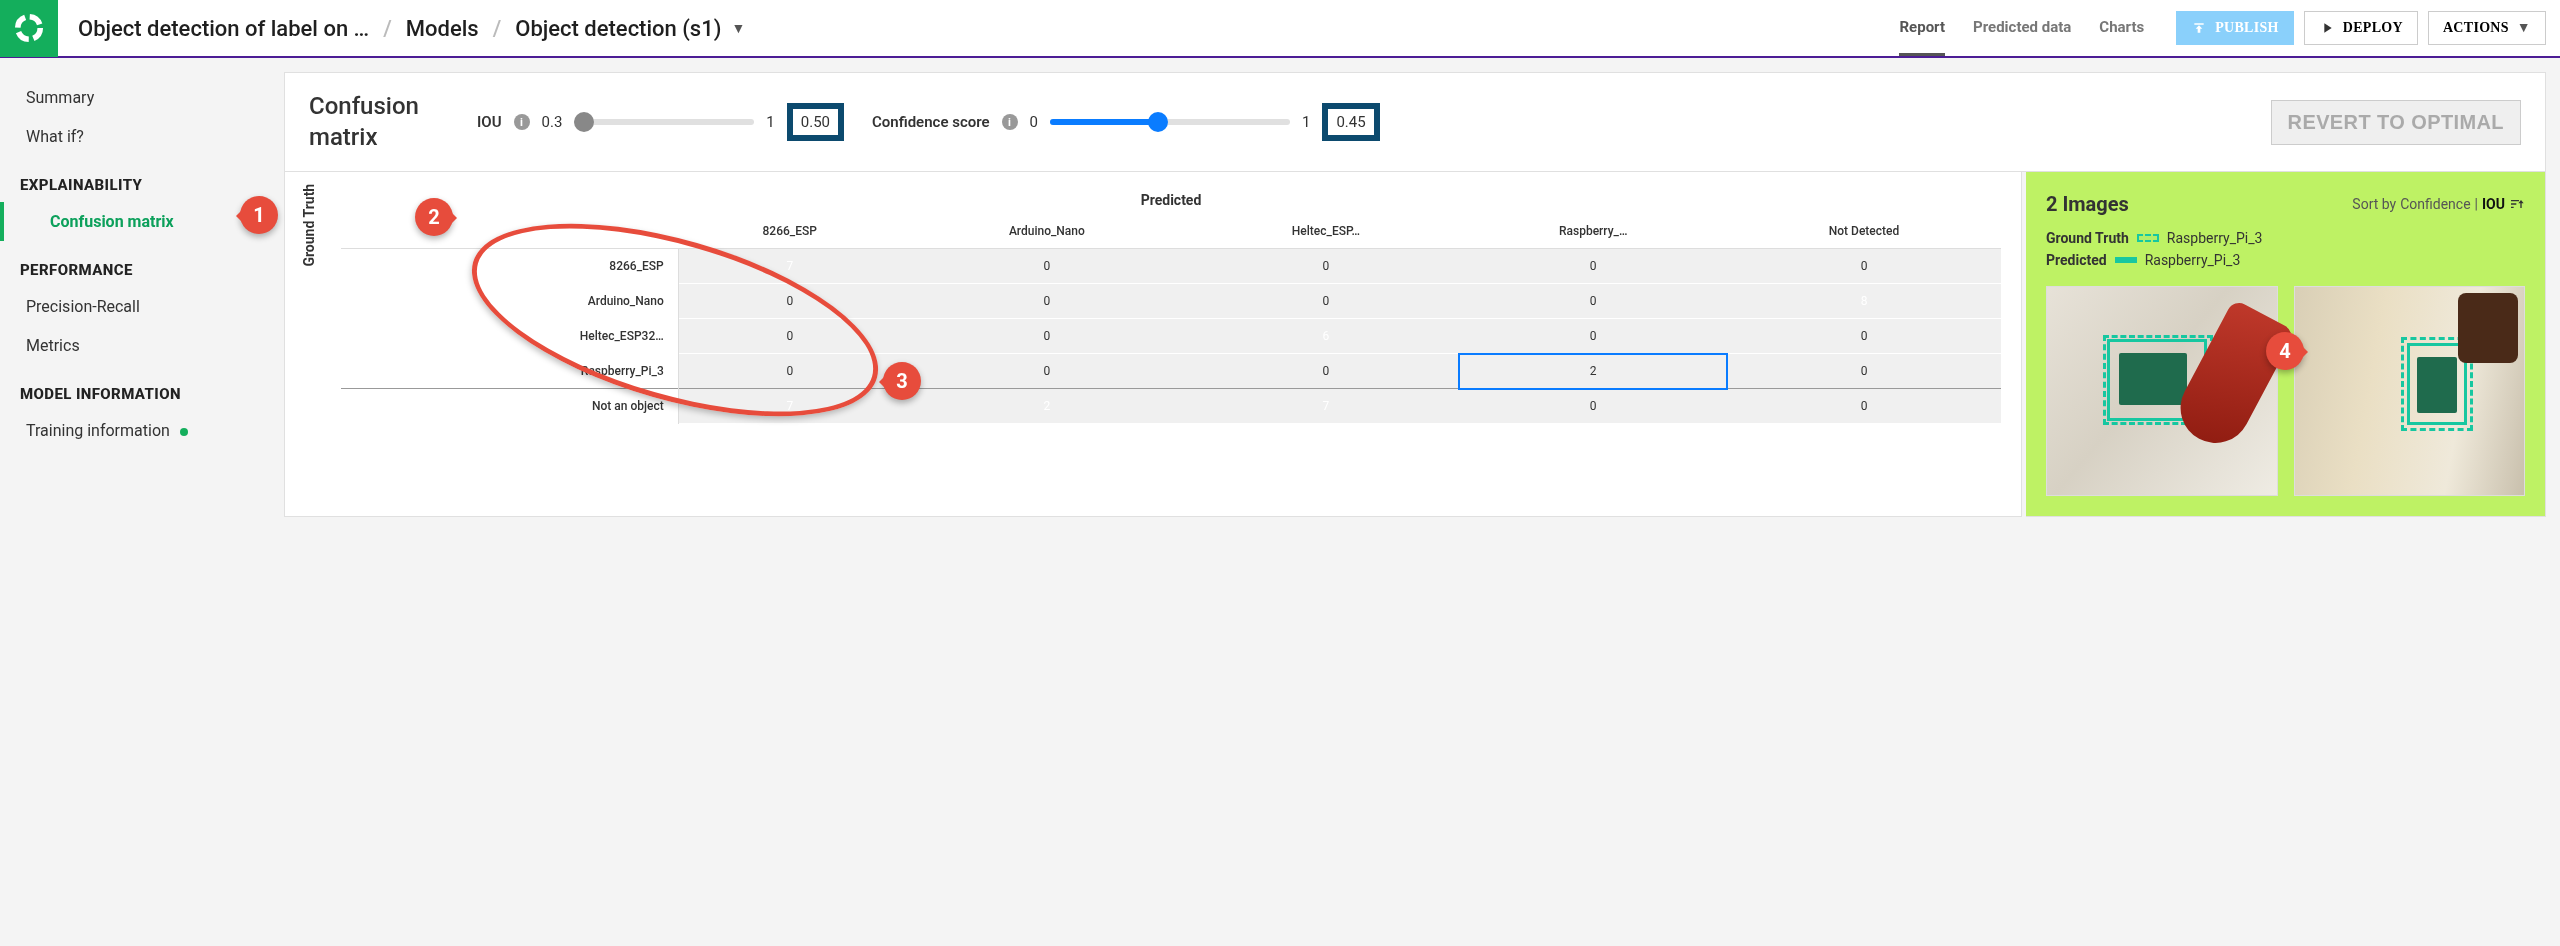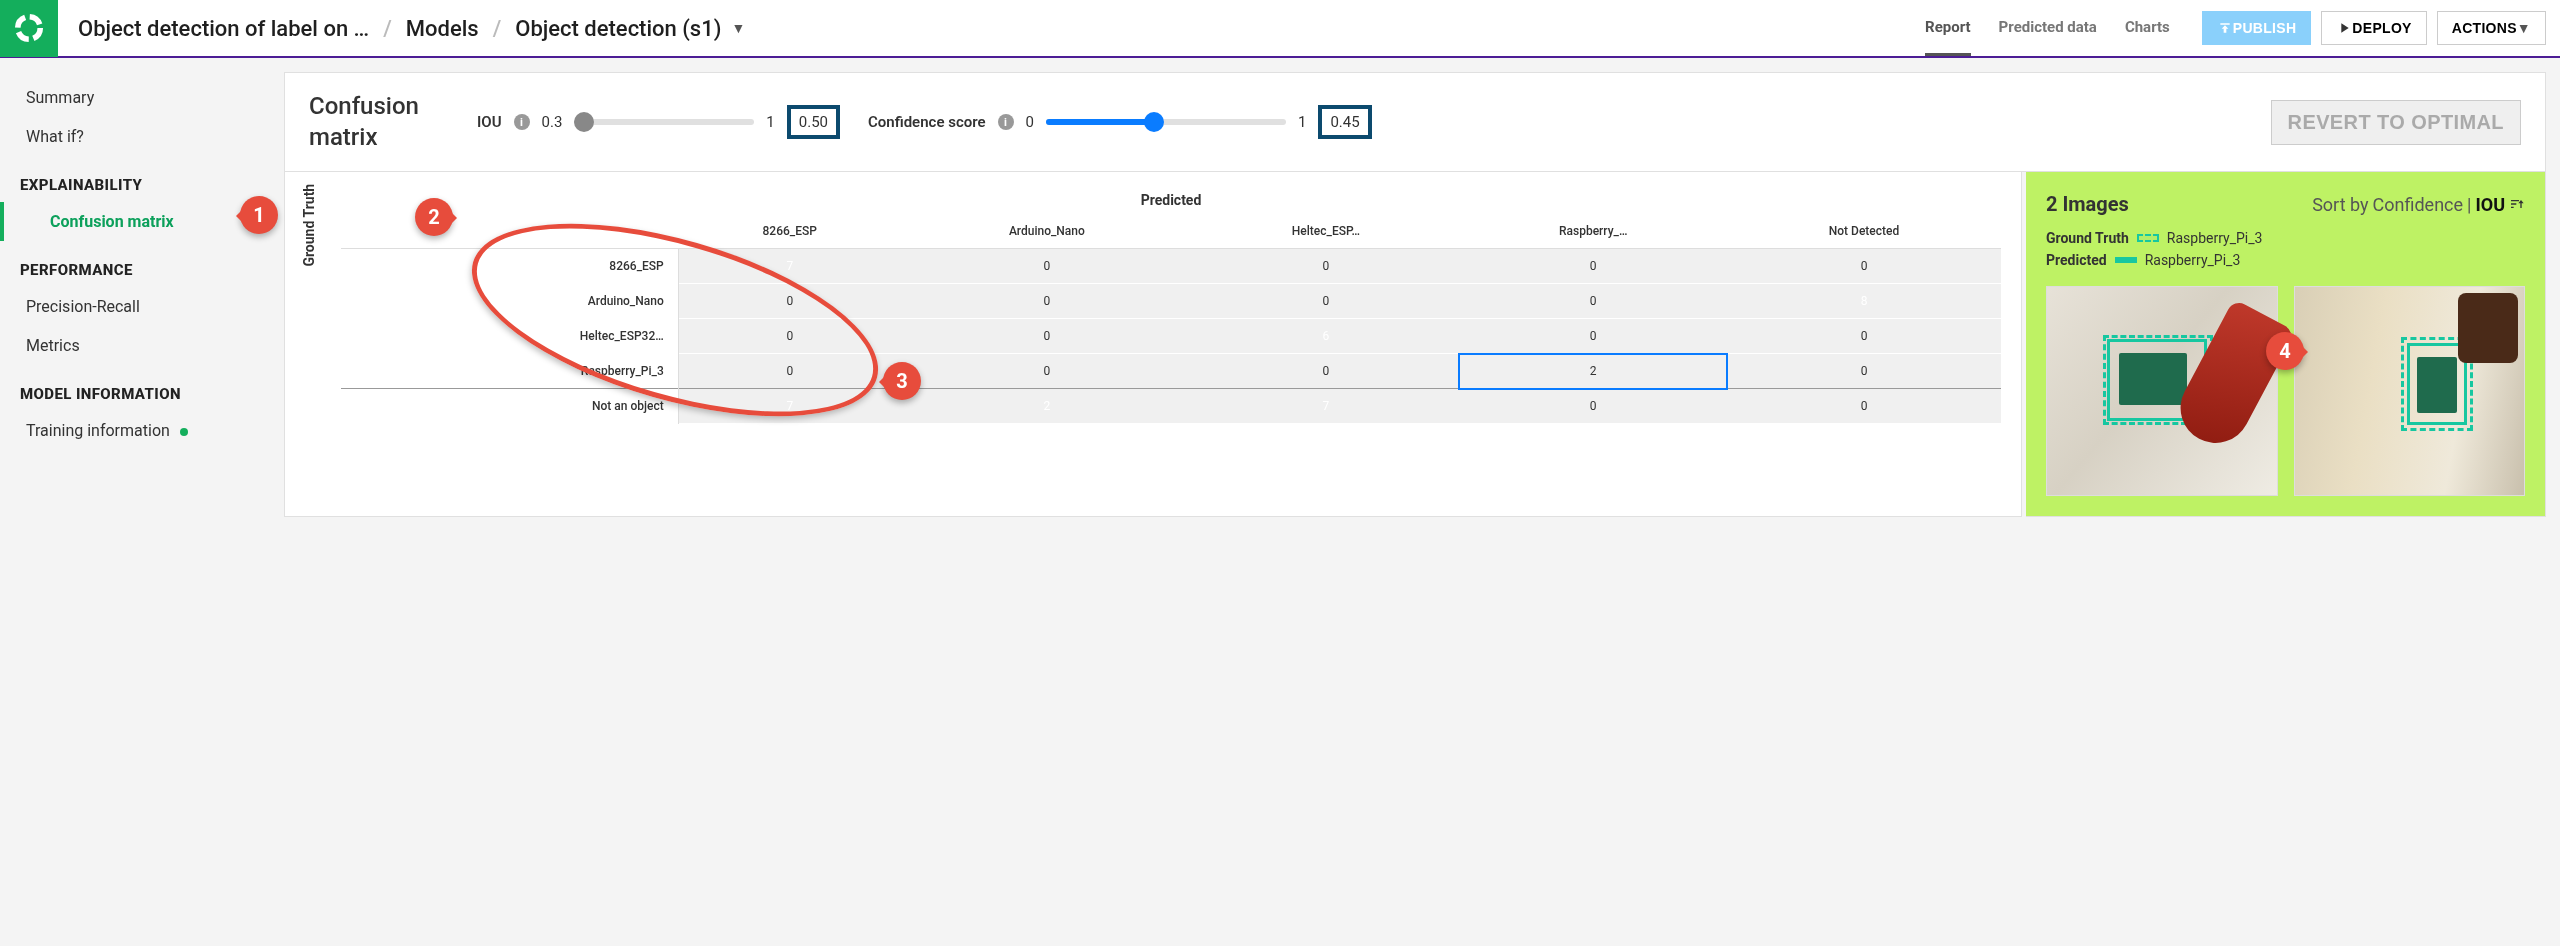--- a/index.html
+++ b/index.html
@@ -9,21 +9,21 @@
   .logo { width: 58px; height: 58px; background: #14ae5c; display: flex; align-items: center; justify-content: center; color: #fff; }
   .logo svg { width: 30px; height: 30px; }
   .breadcrumbs { display: flex; align-items: center; gap: 14px; padding: 0 20px; font-size: 22px; color: #1f1f1f; flex: 1; overflow: hidden; min-width: 0; font-weight: 500; }
   .crumb-sep { color: #bbb; }
   .crumb-last { display: flex; align-items: center; gap: 10px; }
   .caret { font-size: 14px; color: #555; }
   .toptabs { display: flex; gap: 28px; padding: 0 18px; align-items: center; height: 100%; }
   .toptab { color: #777; font-weight: 700; font-size: 15px; cursor: pointer; height: 100%; display:flex; align-items:center; border-bottom: 3px solid transparent; }
   .toptab.active { color: #555; border-bottom: 3px solid #555; }
   .topbtns { display: flex; gap: 10px; padding: 0 14px; }
-  .btn { border: 1px solid #ccc; background: #fff; padding: 8px 14px; font-weight: 700; font-size: 14px; display:flex; align-items:center; gap:0; cursor:pointer; letter-spacing:.3px; }
+  .btn { border: 1px solid #ccc; background: #fff; padding: 8px 14px; font-weight: 700; font-size: 14px; display:flex; align-items:center; gap:8px; cursor:pointer; letter-spacing:.3px;font-family:Liberation Serif, serif; }
   .btn.publish { background: #8ad0fb; border-color:#8ad0fb; color:#fff; }
   .btn svg { width:16px; height:16px; }
 
   .layout { display: flex; }
   .sidebar { width: 270px; padding: 20px 0 20px 0; }
   .side-item { padding: 10px 26px; font-size: 16px; color: #333; cursor:pointer; }
   .side-title { padding: 20px 20px 8px; font-weight: 800; font-size: 15px; color:#222; letter-spacing:.4px; }
   .side-item.active { color:#0ca05b; font-weight:700; border-left: 4px solid #14ae5c; padding-left:46px; }
   .side-item .dot { display:inline-block; width:8px; height:8px; background:#14ae5c; border-radius:50%; margin-left:10px; vertical-align:middle; }
 
@@ -31,21 +31,21 @@
   .panel { background:#fff; border:1px solid #e0e0e0; }
   .controls { padding: 18px 24px; display:flex; align-items:center; gap:28px; flex-wrap:wrap; }
   .ctitle { font-size: 24px; font-weight:500; width:140px; line-height:1.3; }
   .slider-group { display:flex; align-items:center; gap:12px; font-size:15px; }
   .slider-label { font-weight:600; white-space:nowrap; }
   .info-i { width:16px; height:16px; border-radius:50%; background:#999; color:#fff; display:inline-flex; align-items:center; justify-content:center; font-size:11px; font-weight:700; cursor:default; }
   .range-track { width:180px; height:6px; background:#e0e0e0; border-radius:3px; position:relative; }
   .range-fill { position:absolute; height:6px; background:#0a7cff; border-radius:3px; left:0; }
   .range-thumb { position:absolute; width:20px; height:20px; border-radius:50%; background:#888; top:-7px; }
   .range-thumb.blue { background:#0a7cff; }
-  .valbox { border:4px solid #0c4a6e; padding:4px 8px; font-size:15px; min-width:50px; text-align:center; background:#fff; }
+  .valbox { border:6px solid #0c4a6e; padding:4px 8px; font-size:15px; min-width:50px; text-align:center; background:#fff; }
   .revert-btn { margin-left:auto; border:1px solid #ccc; padding:10px 16px; font-weight:700; color:#aaa; font-size:20px; letter-spacing:.4px; }
 
   .body-row { display:flex; gap:4px; }
   .matrix-panel { flex:1; background:#fff; border:1px solid #e0e0e0; border-top:none; padding:20px 20px 40px; position:relative; }
   .side-panel { width:520px; background:#bef264; border:1px solid #e0e0e0; border-top:none; border-left:none; padding:20px;text-align:center; }
 
   .matrix-wrap { position:relative; padding-left:36px; }
   .yaxis-label { position:absolute; left:-4px; top:50%; transform:rotate(-90deg) translateX(50%); transform-origin:left top; font-weight:700; font-size:14px; white-space:nowrap; }
   .xaxis-label { text-align:center; font-weight:700; font-size:14px; padding-bottom:6px; }
   table.cm { border-collapse:collapse; width:100%; font-size:12px; }
@@ -62,21 +62,21 @@
   td.sep-left { border-left:1px solid #999; }
   tr.sep-top td, tr.sep-top th { border-top:1px solid #999; }
 
   .callout { position:absolute; width:38px; height:38px; border-radius:50%; background:#e74c3c; color:#fff; font-weight:700; font-size:20px; display:flex; align-items:center; justify-content:center; box-shadow:0 3px 6px rgba(0,0,0,.3); z-index:5; }
   .callout::before { content:""; position:absolute; left:-14px; top:10px; border:10px solid transparent; border-right-color:#e74c3c; }
   .callout.right::before { left:auto; right:-14px; border-right-color:transparent; border-left-color:#e74c3c; }
   .ellipse { position:absolute; border:5px solid #e74c3c; border-radius:50%; pointer-events:none; box-shadow:0 3px 6px rgba(0,0,0,.25); }
 
   .sp-head { display:flex; justify-content:space-between; align-items:center; margin-bottom:14px; }
   .sp-title { font-size:20px; font-weight:700; }
-  .sp-sort { font-size:18px; color:#555; display:flex; gap:4px; align-items:center; }
+  .sp-sort { font-size:14px; color:#555; display:flex; gap:4px; align-items:center; }
   .sp-sort .iou { font-weight:700; color:#111; }
   .legend-row { font-size:14px; font-weight:700; margin:6px 0; display:flex; align-items:center; gap:8px; }
   .swatch { width:22px; height:8px; display:inline-block; }
   .swatch.gt { border:2px dashed #17c7a0; background:rgba(23,199,160,.08); }
   .swatch.pred { background:#17c7a0; height:6px; }
   .thumbs { display:flex; gap:16px; margin-top:18px; }
   .thumb { width:232px; height:210px; background:#eee; position:relative; border:1px solid #ddd; }
   .thumb .bg { position:absolute; inset:0; }
   .thumb1 .bg { background: linear-gradient(130deg,#e7e2d8 0%,#d7d1c4 45%,#efece4 100%); }
   .thumb2 .bg { background: linear-gradient(100deg,#d9cfb6 0%,#eadfc4 35%,#efe9da 70%,#c9c0ad 100%); }

